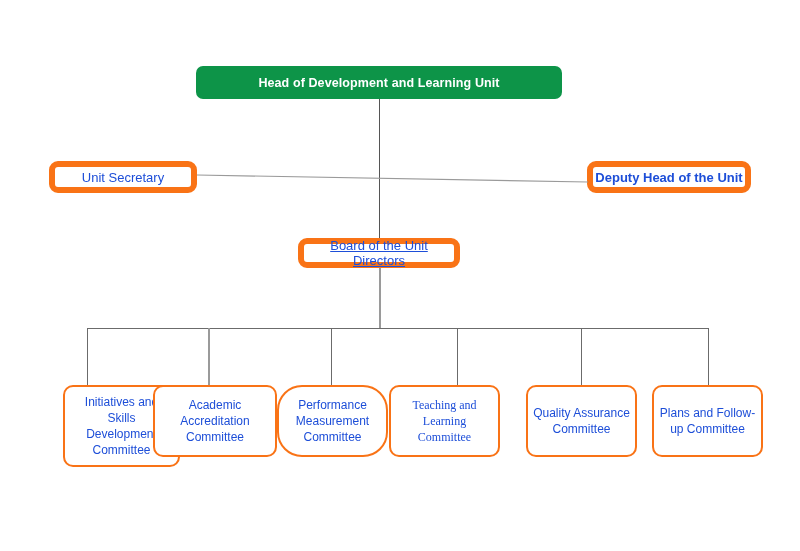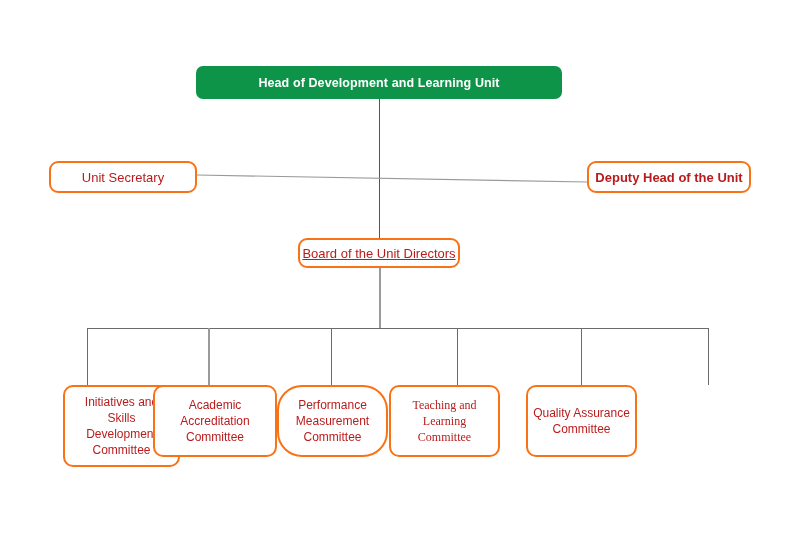--- a/index.html
+++ b/index.html
@@ -35,23 +35,23 @@
 
   
   .node {
     position: absolute;
     box-sizing: border-box;
     display: flex;
     align-items: center;
     justify-content: center;
     text-align: center;
     background: #ffffff;
-    border: 2px solid #f97316;
+    border: 6px solid #f97316;
     border-radius: 9px;
-    color: #b91c1c;
+    color: #1d4ed8;
   }
 
   .node-root {
     background: #0d9448;
     border: none;
     border-radius: 7px;
     color: #ffffff;
     font-size: 12.5px;
     font-weight: bold;
     letter-spacing: 0.1px;
@@ -140,14 +140,18 @@
     <span class="node-label">Teaching and
 Learning
 Committee</span>
   </div>
 
   <div class="node node-leaf" style="left:526px; top:385px; width:111px; height:72px;">
     <span class="node-label">Quality Assurance
 Committee</span>
   </div>
 
+  <div class="node node-leaf" style="left:652px; top:385px; width:111px; height:72px;">
+    <span class="node-label">Plans and Follow-
+up Committee</span>
+  </div>
 
 </div>
 
 </body></html>

